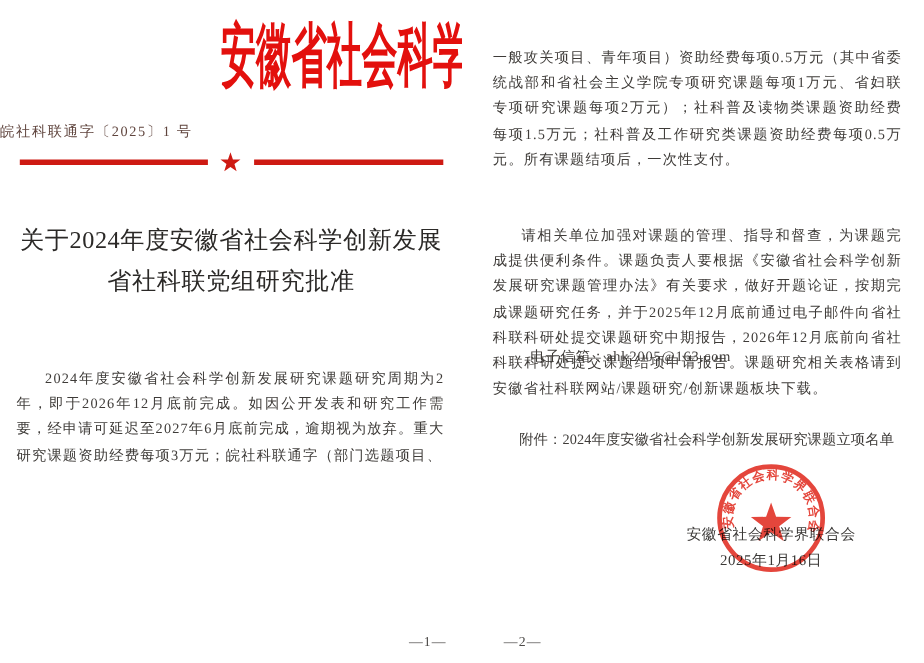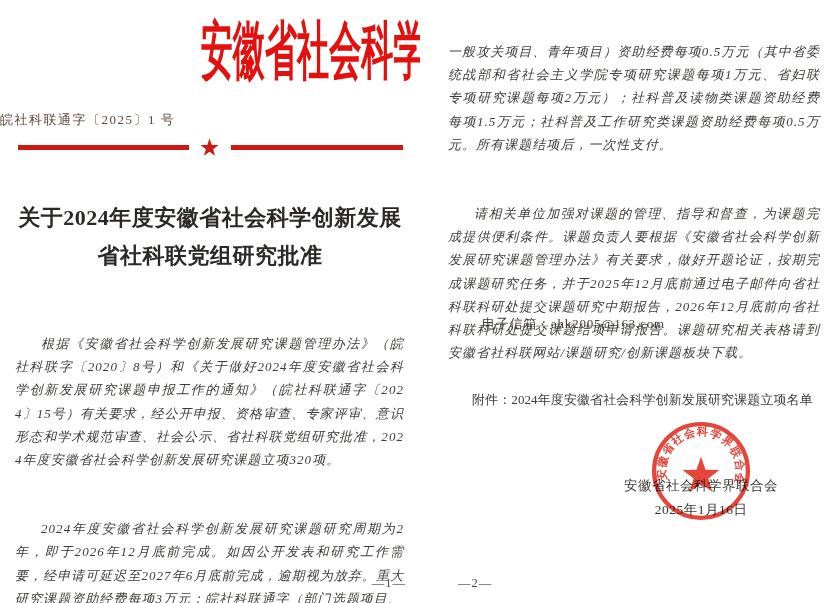--- a/index.html
+++ b/index.html
@@ -44,32 +44,32 @@
   .rule-seg{
     position:absolute;top:145px;height:4.5px;background:var(--rule-red);
   }
   .rule-left{left:18px;width:171px;}
   .rule-right{left:231px;width:172px;}
   .rule-star{position:absolute;left:194px;top:134px;width:31px;height:28px;}
 
   
   .title{
     position:absolute;top:199px;left:0;width:420px;
-    text-align:center;font-weight:bold;color:#2b2927;
+    text-align:center;font-weight:normal;color:#2b2927;
     font-size:22px;line-height:38px;letter-spacing:0.5px;
   }
 
   
   .bodyblock{
     position:absolute;
     font-size:13px;line-height:23.2px;letter-spacing:1.05px;
     text-align:justify;color:var(--ink);
     word-break:break-all;
   }
-  .bodyblock p{margin:0;font-style:italic;}
+  .bodyblock p{margin:0;}
   .bodyblock p.ind{text-indent:2em;margin-top:46px;}
   .p1-body{top:286px;left:15px;width:389px;}
   .p2-body{top:40px;left:28px;width:372px;}
 
   .contacts{
     position:absolute;top:311px;left:62px;width:340px;
     font-size:13px;line-height:25.4px;letter-spacing:0.8px;color:var(--ink);
   }
   .attachment{
     position:absolute;top:391px;left:52px;width:360px;
@@ -112,21 +112,20 @@
     <svg class="rule-star" viewBox="-22 -22 44 44">
       <polygon fill="#ce1a13" points="0,-15 3.53,-4.85 14.27,-4.64 5.71,1.85 8.82,12.14 0,6 -8.82,12.14 -5.71,1.85 -14.27,-4.64 -3.53,-4.85"></polygon>
     </svg>
 
     <div class="title">
       <div>关于2024年度安徽省社会科学创新发展</div>
       <div>省社科联党组研究批准</div>
     </div>
 
     <div class="bodyblock p1-body">
-      <p class="ind">根据《安徽省社会科学创新发展研究课题管理办法》（皖社科联字〔2020〕8号）和《关于做好2024年度安徽省社会科学创新发展研究课题申报工作的通知》（皖社科联通字〔2024〕15号）有关要求，经公开申报、资格审查、专家评审、意识形态和学术规范审查、社会公示、省社科联党组研究批准，2024年度安徽省社会科学创新发展研究课题立项320项。</p>
       <p class="ind">2024年度安徽省社会科学创新发展研究课题研究周期为2年，即于2026年12月底前完成。如因公开发表和研究工作需要，经申请可延迟至2027年6月底前完成，逾期视为放弃。重大研究课题资助经费每项3万元；皖社科联通字（部门选题项目、</p>
     </div>
 
     <div class="pagenum pagenum-1">—1—</div>
   </div>
 
   <div class="page page-right">
 
     <div class="bodyblock p2-body">
       <p>一般攻关项目、青年项目）资助经费每项0.5万元（其中省委统战部和省社会主义学院专项研究课题每项1万元、省妇联专项研究课题每项2万元）；社科普及读物类课题资助经费每项1.5万元；社科普及工作研究类课题资助经费每项0.5万元。所有课题结项后，一次性支付。</p>

